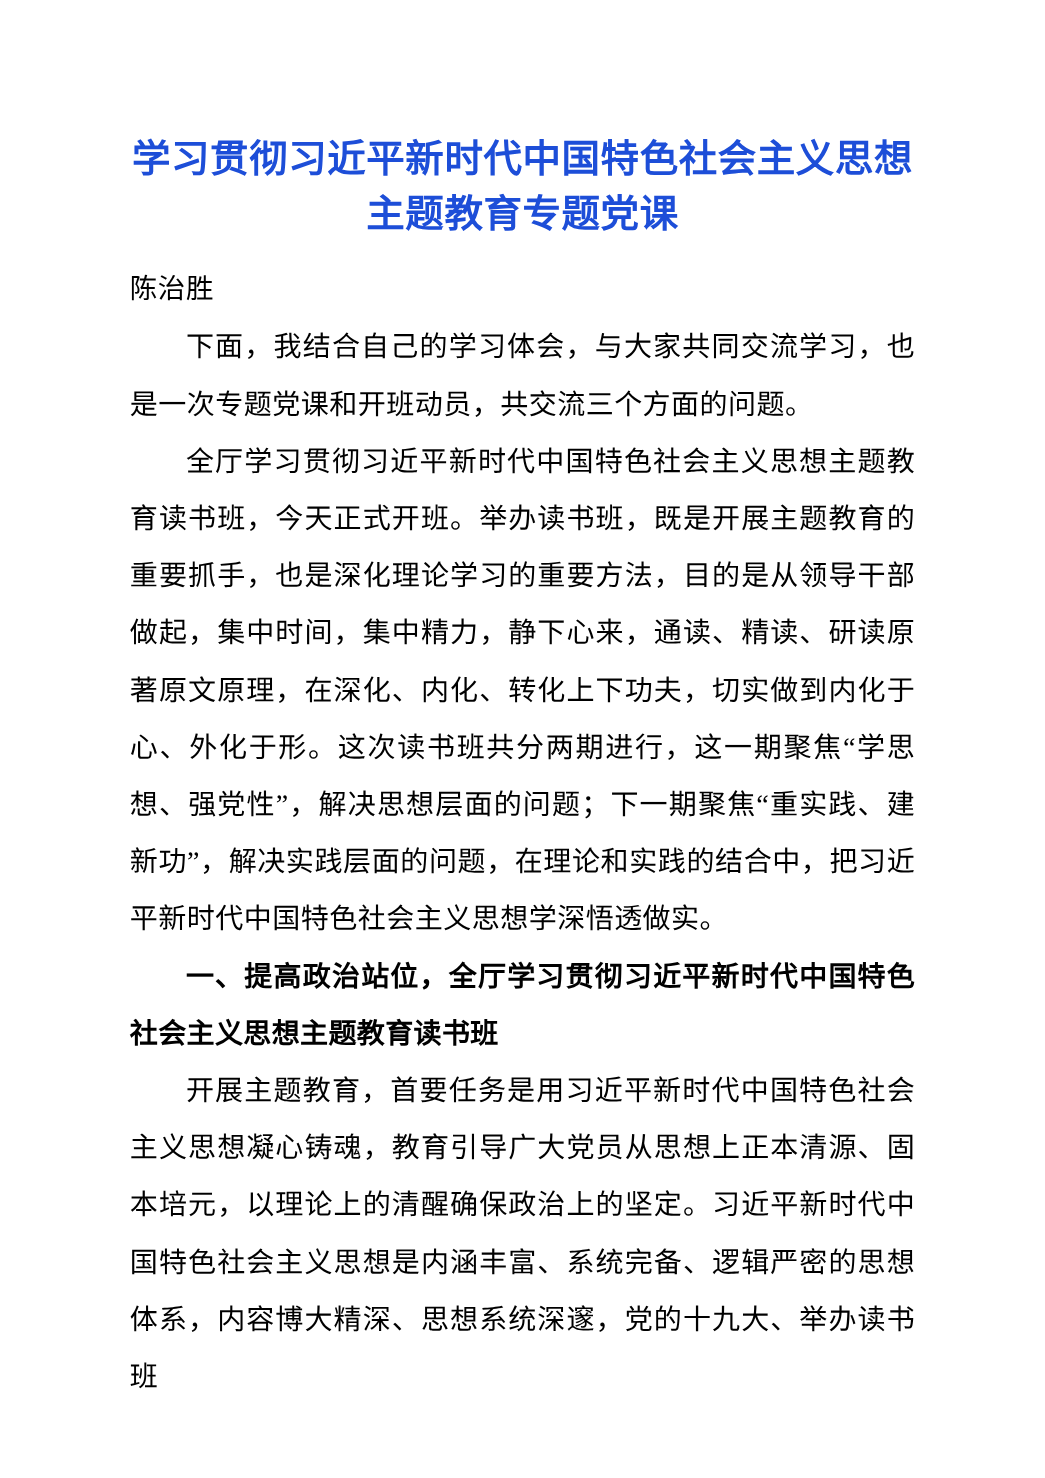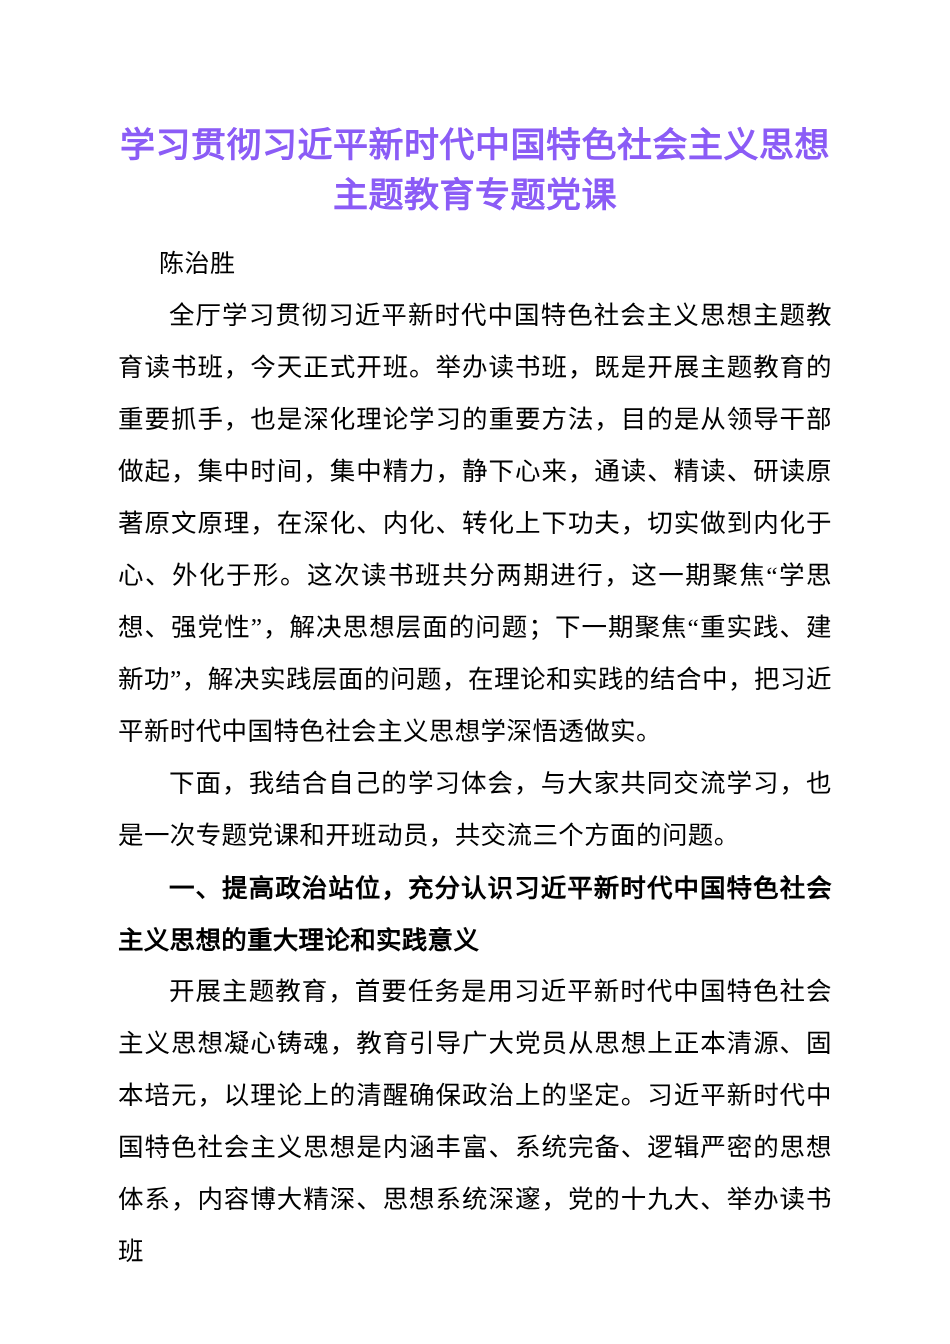--- a/index.html
+++ b/index.html
@@ -24,32 +24,31 @@
     padding: 120px 118px 40px 118px;
   }
   .doc-title {
     font-family: "DejaVu Sans", "Liberation Sans", sans-serif;
     font-weight: bold;
     font-size: 35px;
     line-height: 50px;
     text-align: center;
     letter-spacing: 0.5px;
     margin: 0 0 18px 0;
-    color: #8b5cf6;
+    color: #1d4ed8;
   }
   .byline, .dateline {
     font-size: 25px;
     line-height: 52px;
     margin: 0;
     text-indent: 0;
     letter-spacing: 0.5px;
   }
   .byline {
     margin-top: 18px;
-    margin-left: 41px;
   }
   p.body-text {
     font-size: 25.5px;
     line-height: 52px;
     margin: 0;
     text-indent: 2em;
     text-align: justify;
     text-justify: inter-ideograph;
     letter-spacing: 0.4px;
   }
@@ -68,21 +67,21 @@
 </head>
 <body>
 
 <div class="page">
 
   <h1 class="doc-title">学习贯彻习近平新时代中国特色社会主义思想主题教育专题党课</h1>
 
   <p class="byline">陈治胜</p>
 
 
+  <p class="body-text">下面，我结合自己的学习体会，与大家共同交流学习，也是一次专题党课和开班动员，共交流三个方面的问题。</p>
+
   <p class="body-text">全厅学习贯彻习近平新时代中国特色社会主义思想主题教育读书班，今天正式开班。举办读书班，既是开展主题教育的重要抓手，也是深化理论学习的重要方法，目的是从领导干部做起，集中时间，集中精力，静下心来，通读、精读、研读原著原文原理，在深化、内化、转化上下功夫，切实做到内化于心、外化于形。这次读书班共分两期进行，这一期聚焦“学思想、强党性”，解决思想层面的问题；下一期聚焦“重实践、建新功”，解决实践层面的问题，在理论和实践的结合中，把习近平新时代中国特色社会主义思想学深悟透做实。</p>
 
-  <p class="body-text">下面，我结合自己的学习体会，与大家共同交流学习，也是一次专题党课和开班动员，共交流三个方面的问题。</p>
-
-  <p class="heading-text">一、提高政治站位，充分认识习近平新时代中国特色社会主义思想的重大理论和实践意义</p>
+  <p class="heading-text">一、提高政治站位，全厅学习贯彻习近平新时代中国特色社会主义思想主题教育读书班</p>
 
   <p class="body-text">开展主题教育，首要任务是用习近平新时代中国特色社会主义思想凝心铸魂，教育引导广大党员从思想上正本清源、固本培元，以理论上的清醒确保政治上的坚定。习近平新时代中国特色社会主义思想是内涵丰富、系统完备、逻辑严密的思想体系，内容博大精深、思想系统深邃，党的十九大、举办读书班</p>
 
 </div>
 
 </body></html>

